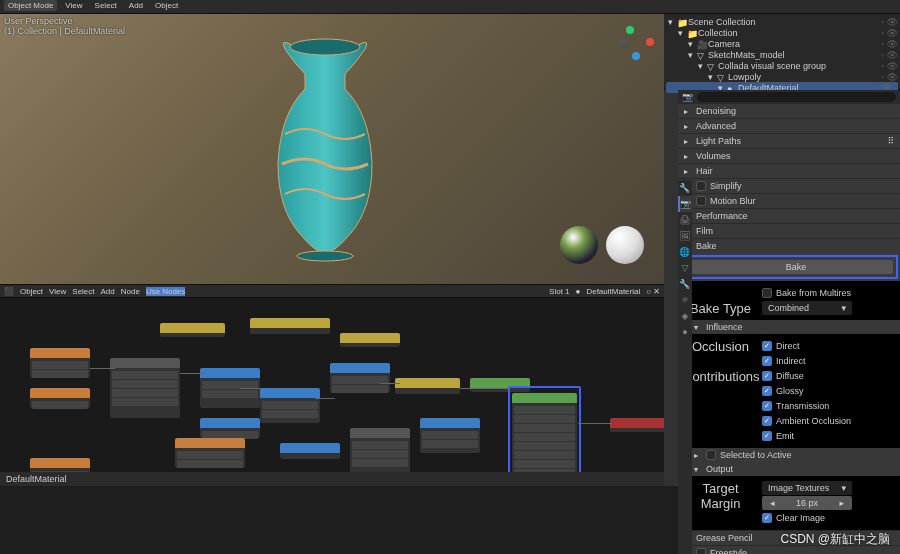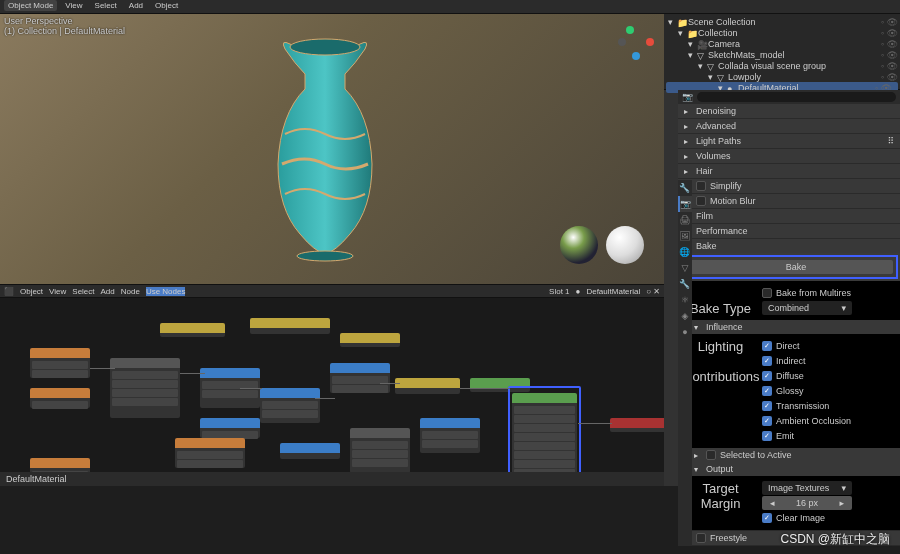--- a/index.html
+++ b/index.html
@@ -322,27 +322,27 @@
         <div class="panel">
             <div class="panel-hdr">
               <span class="tri">▸</span>
               <span class="chk off"></span>
               <span>Motion Blur</span>
             </div>
           </div>
         <div class="panel">
             <div class="panel-hdr">
               <span class="tri">▸</span>
+              <span>Performance</span>
+            </div>
+          </div>
+        <div class="panel">
+            <div class="panel-hdr">
+              <span class="tri">▸</span>
               <span>Film</span>
-            </div>
-          </div>
-        <div class="panel">
-            <div class="panel-hdr">
-              <span class="tri">▸</span>
-              <span>Performance</span>
             </div>
           </div>
         <div class="panel">
           <div class="panel-hdr">
               <span class="tri">▾</span>
               <span>Bake</span>
             </div>
           <div class="bake-btn-wrap">
               <div class="bake-btn">
                 <span>Bake</span>
@@ -361,21 +361,21 @@
                   <span>▾</span>
                 </span>
               </div>
           </div>
           <div class="panel-hdr" style="padding-left:16px">
               <span class="tri">▾</span>
               <span>Influence</span>
             </div>
           <div class="panel-body">
             <div class="prop-row">
-                <span class="prop-label">Lighting</span>
+                <span class="prop-label">Occlusion</span>
                 <span class="chk">✓</span>
                 <span>Direct</span>
               </div>
             <div class="prop-row">
                 <span class="prop-label"></span>
                 <span class="chk">✓</span>
                 <span>Indirect</span>
               </div>
             <div class="prop-row">
                 <span class="prop-label">Contributions</span>
@@ -431,20 +431,26 @@
             <div class="prop-row">
                 <span class="prop-label"></span>
                 <span class="chk">✓</span>
                 <span>Clear Image</span>
               </div>
           </div>
         </div>
         <div class="panel">
             <div class="panel-hdr">
               <span class="tri">▸</span>
+              <span>Grease Pencil</span>
+            </div>
+          </div>
+        <div class="panel">
+            <div class="panel-hdr">
+              <span class="tri">▸</span>
               <span class="chk off"></span>
               <span>Freestyle</span>
             </div>
           </div>
 
       </div>
     </div>
   </div>
 </div>
 

